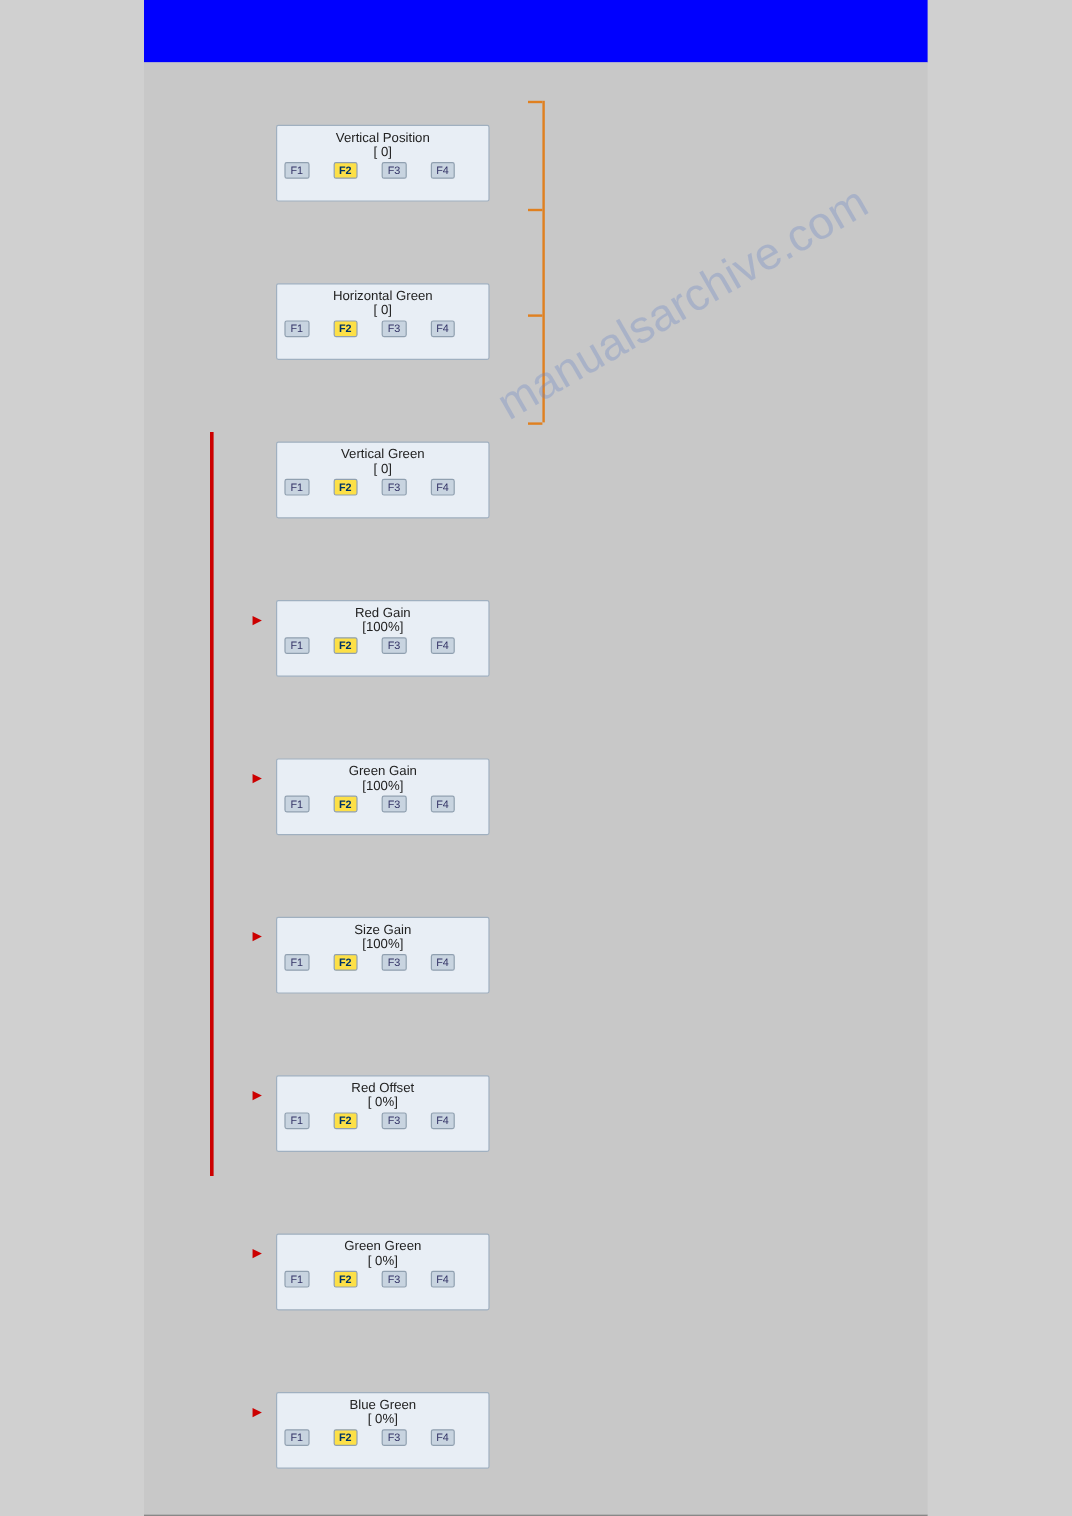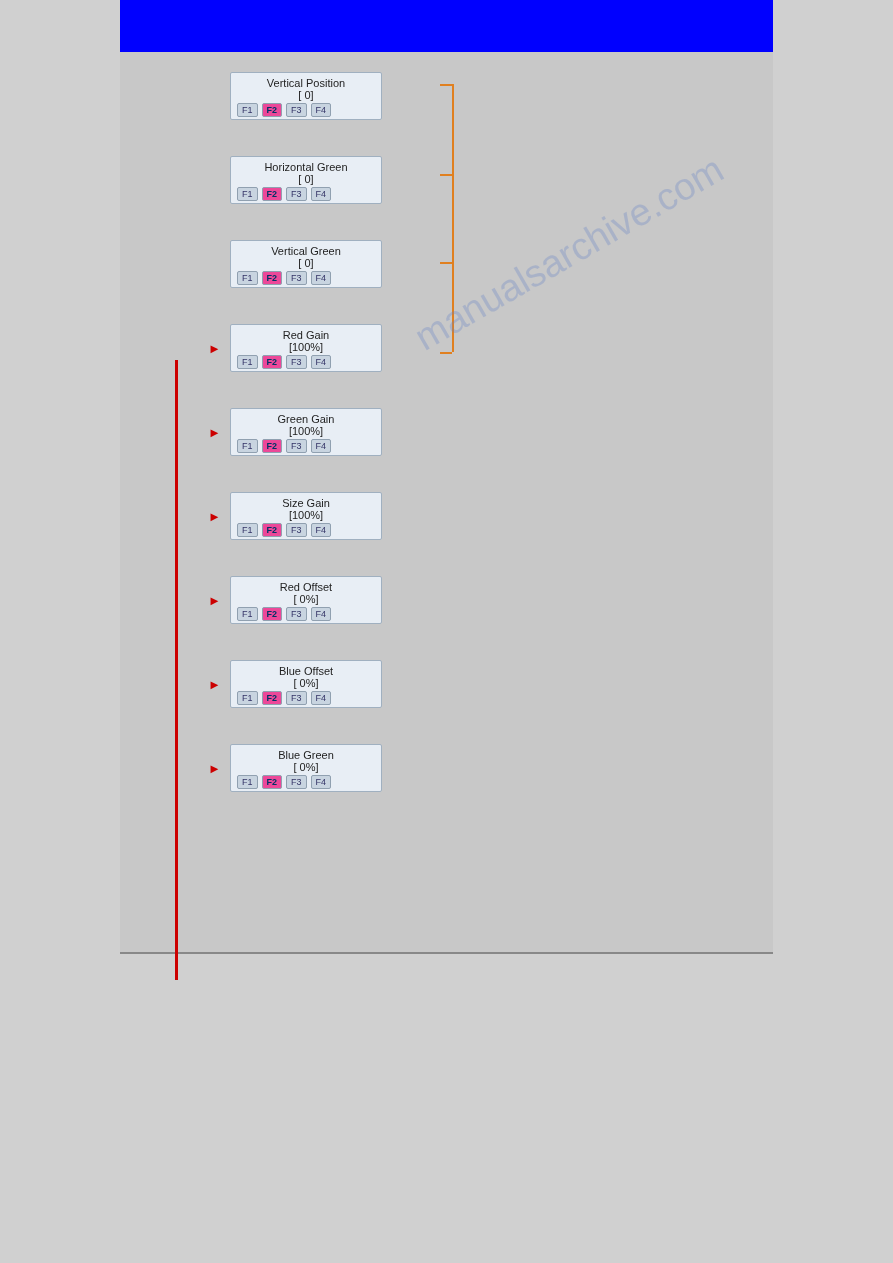--- a/index.html
+++ b/index.html
@@ -33,59 +33,60 @@
     }
 
     .menu-item-wrapper {
       position: relative;
       margin-bottom: 18px;
     }
 
     .menu-box {
       background: #e8eef5;
       border: 1px solid #a0b0c0;
-      width: 152px;
-      padding: 4px 6px 2px 6px;
+      width: 178px;
+      padding: 4px 6px 18px 6px;
       border-radius: 2px;
+      margin-top: 32px;
     }
 
     .menu-box-title {
       font-size: 11px;
       color: #222;
       text-align: center;
       display: block;
       font-family: Arial, sans-serif;
     }
 
     .menu-box-value {
       font-size: 11px;
       color: #222;
       text-align: center;
       display: block;
     }
 
     .menu-box-keys {
       display: flex;
       justify-content: flex-start;
-      gap: 4px;
+      gap: 20px;
       margin-top: 2px;
     }
 
     .key-btn {
       background: #c8d4e0;
       border: 1px solid #90a0b0;
       border-radius: 2px;
       font-size: 9px;
       color: #336;
       padding: 1px 4px;
       font-family: Arial, sans-serif;
     }
 
     .key-btn.active {
-      background: #ec4899;
+      background: #fde047;
       font-weight: bold;
       color: #003366;
     }
 
     .watermark {
       position: absolute;
       right: 30px;
       top: 180px;
       font-size: 38px;
       color: rgba(100, 130, 200, 0.3);
@@ -297,21 +298,21 @@
       <div style="
         position: absolute;
         left: -22px;
         top: 50%;
         transform: translateY(-50%);
         color: #cc0000;
         font-size: 13px;
         font-weight: bold;
       ">►</div>
       <div class="menu-box">
-        <span class="menu-box-title">Blue Offset</span>
+        <span class="menu-box-title">Green Green</span>
         <span class="menu-box-value">[ 0%]</span>
         <div class="menu-box-keys">
           <span class="key-btn">F1</span>
           <span class="key-btn active">F2</span>
           <span class="key-btn">F3</span>
           <span class="key-btn">F4</span>
         </div>
       </div>
     </div>
 

